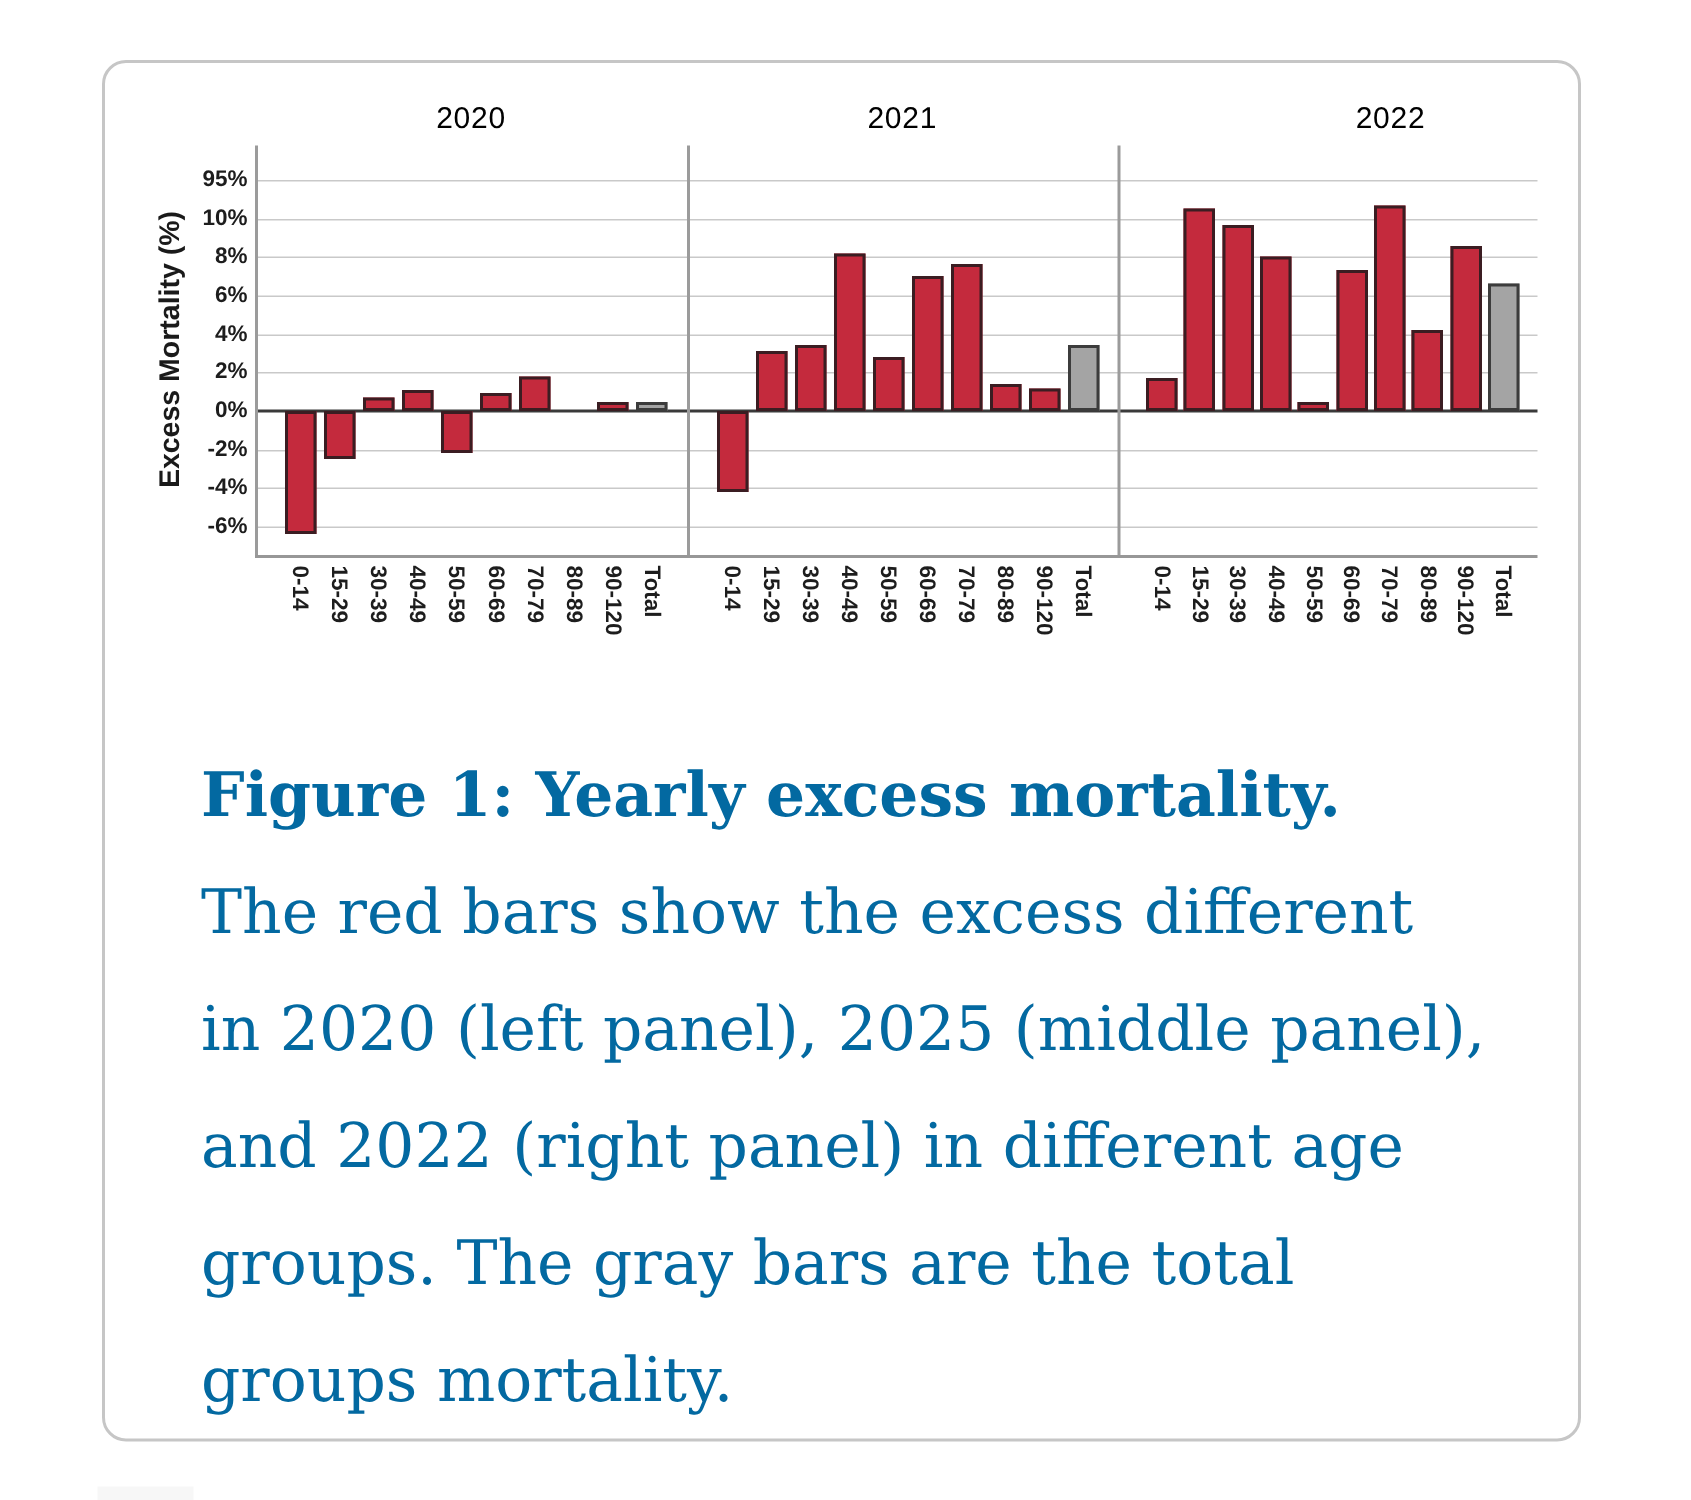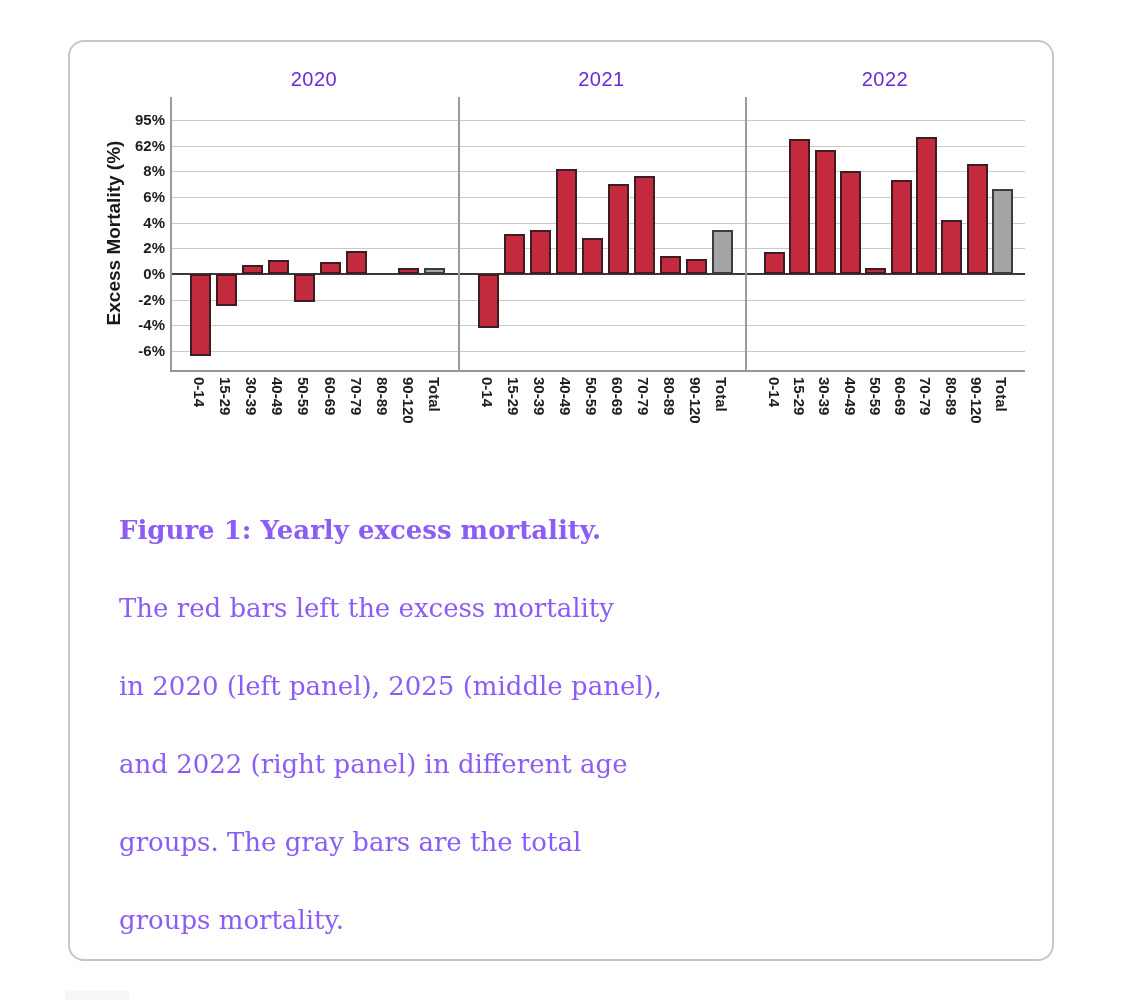--- a/index.html
+++ b/index.html
@@ -8,21 +8,21 @@
     font-family:"Liberation Sans",sans-serif;position:relative;
   }
   .card{
     position:absolute;left:68px;top:40px;width:986px;height:921px;
     background:#ffffff;border:2px solid #c6c6c6;border-radius:16px;
     box-sizing:border-box;
   }
   .chart{position:absolute;left:0;top:0;width:986px;height:440px;}
   .panel-title{
     position:absolute;top:26px;width:100%;text-align:center;
-    font-size:20px;color:#6d28d9;font-weight:400;letter-spacing:.5px;
+    font-size:20px;color:#000000;font-weight:400;letter-spacing:.5px;
   }
   .grid-line{position:absolute;height:1px;background:#c9c9c9;}
   .zero-line{position:absolute;height:2px;background:#3a3a3a;}
   .bottom-spine{position:absolute;height:2px;background:#979797;}
   .panel-spine{position:absolute;width:2px;background:#9b9b9b;}
   .ytick{
     position:absolute;left:0;width:95px;text-align:right;
     font-size:15px;font-weight:700;color:#1d1d1d;line-height:18px;
   }
   .ylabel{
@@ -32,41 +32,41 @@
   }
   .panel{position:absolute;top:0;height:440px;}
   .bar{position:absolute;box-sizing:border-box;border:2px solid #3b1d22;background:#c42a3d;}
   .bar.total{background:#a4a4a4;border-color:#3c3c3c;}
   .xtick{
     position:absolute;white-space:nowrap;
     transform:rotate(90deg);transform-origin:0 0;
     font-size:15px;font-weight:700;color:#1d1d1d;line-height:17px;
   }
   .caption{
-    position:absolute;left:49px;top:449px;width:880px;
-    font-family:"DejaVu Serif",serif;font-size:26px;line-height:78px;
-    color:#8b5cf6;
+    position:absolute;left:64px;top:449px;width:880px;
+    font-family:"DejaVu Serif",serif;font-size:41px;line-height:78px;
+    color:#0369a1;
   }
   .caption-line{white-space:nowrap;}
   .caption-line.bold{font-weight:700;}
   .peek{
     position:absolute;left:65px;top:991px;width:64px;height:9px;
     background:#f7f7f7;
   }
 </style>
 </head>
 <body>
 
 <div class="card">
   <div class="chart" id="chart">
     <div class="ylabel">Excess Mortality (%)</div>
   <div class="grid-line" style="left: 100px; width: 855px; top: 78px;"></div>
       <div class="ytick" style="top: 69px;">95%</div>
       <div class="grid-line" style="left: 100px; width: 855px; top: 104px;"></div>
-      <div class="ytick" style="top: 95px;">62%</div>
+      <div class="ytick" style="top: 95px;">10%</div>
       <div class="grid-line" style="left: 100px; width: 855px; top: 129px;"></div>
       <div class="ytick" style="top: 120px;">8%</div>
       <div class="grid-line" style="left: 100px; width: 855px; top: 155px;"></div>
       <div class="ytick" style="top: 146px;">6%</div>
       <div class="grid-line" style="left: 100px; width: 855px; top: 181px;"></div>
       <div class="ytick" style="top: 172px;">4%</div>
       <div class="grid-line" style="left: 100px; width: 855px; top: 206px;"></div>
       <div class="ytick" style="top: 197px;">2%</div>
       <div class="ytick" style="top: 223px;">0%</div>
       <div class="grid-line" style="left: 100px; width: 855px; top: 258px;"></div>
@@ -117,21 +117,21 @@
         <div class="bar" style="left: 176px; width: 21px; top: 134px; height: 98px;"></div>
         <div class="xtick" style="left: 194px; top: 335px;">70-79</div>
         <div class="bar" style="left: 202px; width: 21px; top: 214px; height: 18px;"></div>
         <div class="xtick" style="left: 220px; top: 335px;">80-89</div>
         <div class="bar" style="left: 228px; width: 21px; top: 217px; height: 15px;"></div>
         <div class="xtick" style="left: 246px; top: 335px;">90-120</div>
         <div class="bar total" style="left: 254px; width: 21px; top: 188px; height: 44px;"></div>
         <div class="xtick" style="left: 272px; top: 335px;">Total</div>
       </div>
       <div class="panel-spine" style="left: 388px; top: 55px; height: 273px;"></div>
-      <div class="panel" style="left: 675px; width: 280px;">
+      <div class="panel" style="left: 675px; width: 280px; padding-left: 28px;">
         <div class="panel-title">2022</div>
         <div class="bar" style="left: 19px; width: 21px; top: 210px; height: 22px;"></div>
         <div class="xtick" style="left: 38px; top: 335px;">0-14</div>
         <div class="bar" style="left: 44px; width: 21px; top: 97px; height: 135px;"></div>
         <div class="xtick" style="left: 63px; top: 335px;">15-29</div>
         <div class="bar" style="left: 70px; width: 21px; top: 108px; height: 124px;"></div>
         <div class="xtick" style="left: 88px; top: 335px;">30-39</div>
         <div class="bar" style="left: 95px; width: 21px; top: 129px; height: 103px;"></div>
         <div class="xtick" style="left: 114px; top: 335px;">40-49</div>
         <div class="bar" style="left: 120px; width: 21px; top: 226px; height: 6px;"></div>
@@ -144,20 +144,20 @@
         <div class="xtick" style="left: 215px; top: 335px;">80-89</div>
         <div class="bar" style="left: 222px; width: 21px; top: 122px; height: 110px;"></div>
         <div class="xtick" style="left: 240px; top: 335px;">90-120</div>
         <div class="bar total" style="left: 247px; width: 21px; top: 147px; height: 85px;"></div>
         <div class="xtick" style="left: 265px; top: 335px;">Total</div>
       </div>
       <div class="panel-spine" style="left: 675px; top: 55px; height: 273px;"></div>
     </div>
   <div class="caption" id="caption">
       <div class="caption-line bold">Figure 1: Yearly excess mortality.</div>
-      <div class="caption-line">The red bars left the excess mortality</div>
+      <div class="caption-line">The red bars show the excess different</div>
       <div class="caption-line">in 2020 (left panel), 2025 (middle panel),</div>
       <div class="caption-line">and 2022 (right panel) in different age</div>
       <div class="caption-line">groups. The gray bars are the total</div>
       <div class="caption-line">groups mortality.</div>
     </div>
 </div>
 <div class="peek"></div>
 
 </body></html>

